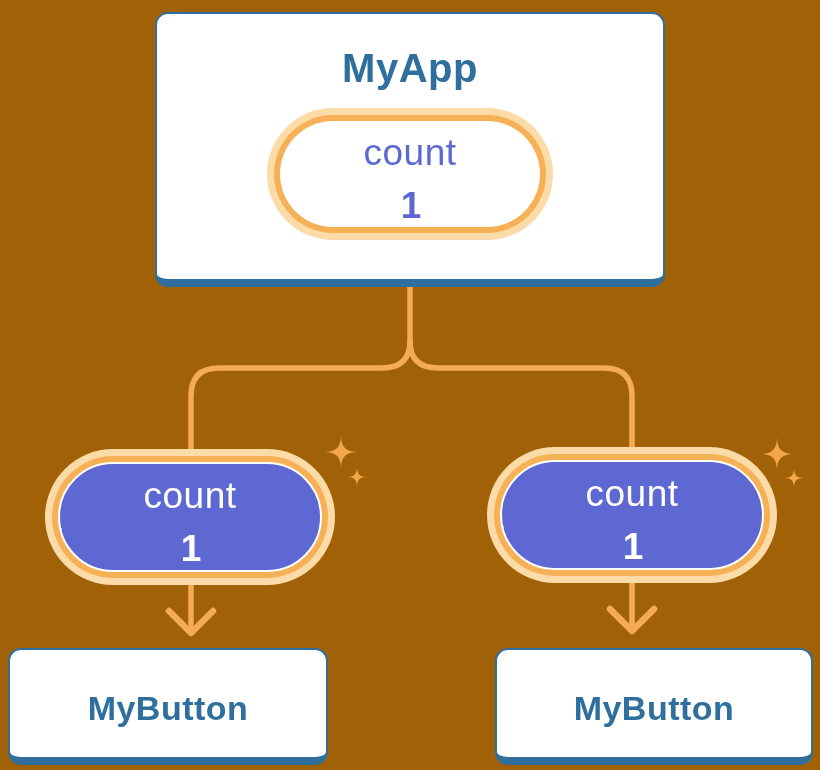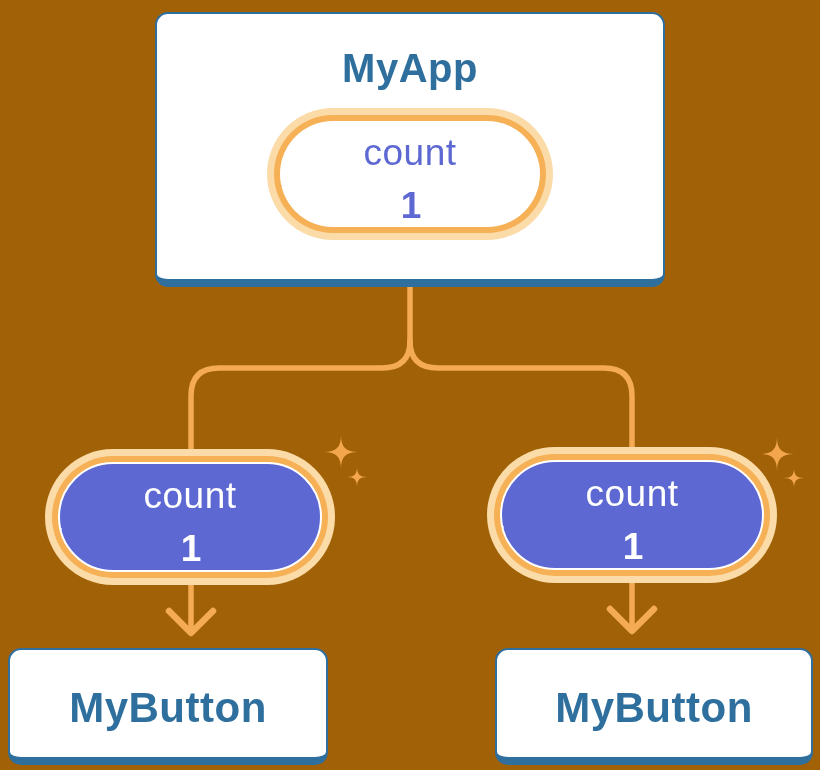--- a/index.html
+++ b/index.html
@@ -42,21 +42,21 @@
   }
   .card.leaf.left  { left: 8px;   top: 648px; }
   .card.leaf.right { left: 495px; top: 648px; width: 318px; }
   .card-title {
     color: #2E6F9E;
     font-size: 40px;
     font-weight: bold;
     letter-spacing: 0.5px;
     line-height: 48px;
   }
-  .card.leaf .card-title { font-size: 42px; line-height: 40px; margin-top: 8px; }
+  .card.leaf .card-title { font-size: 34px; line-height: 40px; margin-top: 8px; }
 
   
   .pill-halo {
     background: #FBDBA8;
     border-radius: 999px;
     padding: 7px;
     display: inline-block;
     z-index: 3;
   }
   .pill-ring {

